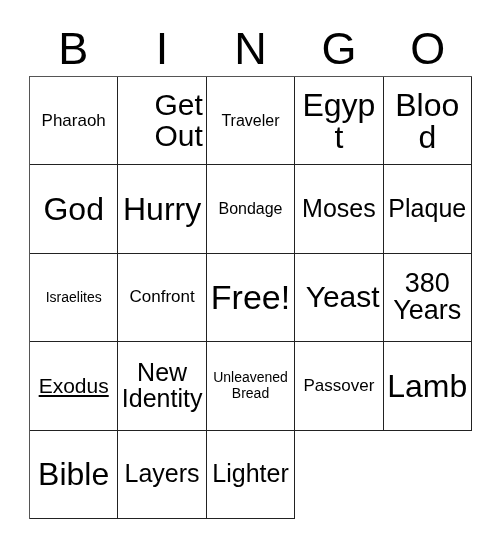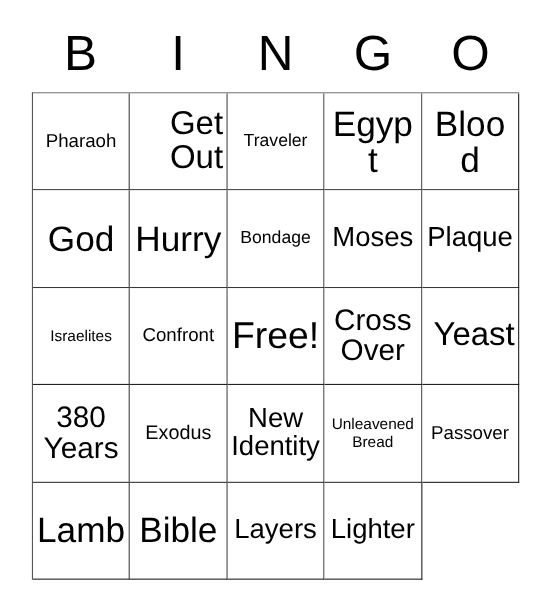--- a/index.html
+++ b/index.html
@@ -40,21 +40,21 @@
     line-height: 46px;
     font-weight: 400;
     letter-spacing: 0px;
     color: #000000;
     user-select: none;
   }
   
   .grid {
     position: absolute;
     left: 29px;
-    top: 84px;
+    top: 76px;
     width: 443px;
     height: 443px;
     display: grid;
     grid-template-columns: repeat(5, 1fr);
     grid-template-rows: repeat(5, 1fr);
     border-top: 1px solid #555555;
     border-left: 1px solid #555555;
     box-sizing: border-box;
     background: #ffffff;
   }
@@ -75,21 +75,21 @@
     width: 100%;
     text-align: center;
     color: #000000;
     word-wrap: break-word;
     line-height: 1.02;
   }
   
   .sz-xs  { font-size: 14px; line-height: 1.12; }
   .sz-sm  { font-size: 16px; line-height: 1.08; }
   .sz-smp { font-size: 17px; line-height: 1.08; }
-  .sz-md  { font-size: 18px; line-height: 1.05; }
+  .sz-md  { font-size: 21px; line-height: 1.05; text-decoration: underline; }
   .sz-lg  { font-size: 25px; line-height: 1.03; }
   .sz-xl  { font-size: 27px; line-height: 1.02; }
   .sz-xxl { font-size: 30px; line-height: 1.02; text-align: right; }
   .sz-3xl { font-size: 32px; line-height: 1.0; }
   .sz-4xl { font-size: 34px; line-height: 1.0; }
 </style>
 </head>
 <body>
 
 <div class="card">
@@ -139,23 +139,20 @@
     <div class="cell">
         <span class="cell-text sz-xs">Israelites</span>
       </div>
     <div class="cell">
         <span class="cell-text sz-smp">Confront</span>
       </div>
     <div class="cell">
         <span class="cell-text sz-4xl">Free!</span>
       </div>
     <div class="cell">
-        <span class="cell-text sz-xl">Cross Over</span>
-      </div>
-    <div class="cell">
         <span class="cell-text sz-xxl">Yeast</span>
       </div>
 
     <div class="cell">
         <span class="cell-text sz-xl">380 Years</span>
       </div>
     <div class="cell">
         <span class="cell-text sz-md">Exodus</span>
       </div>
     <div class="cell">

